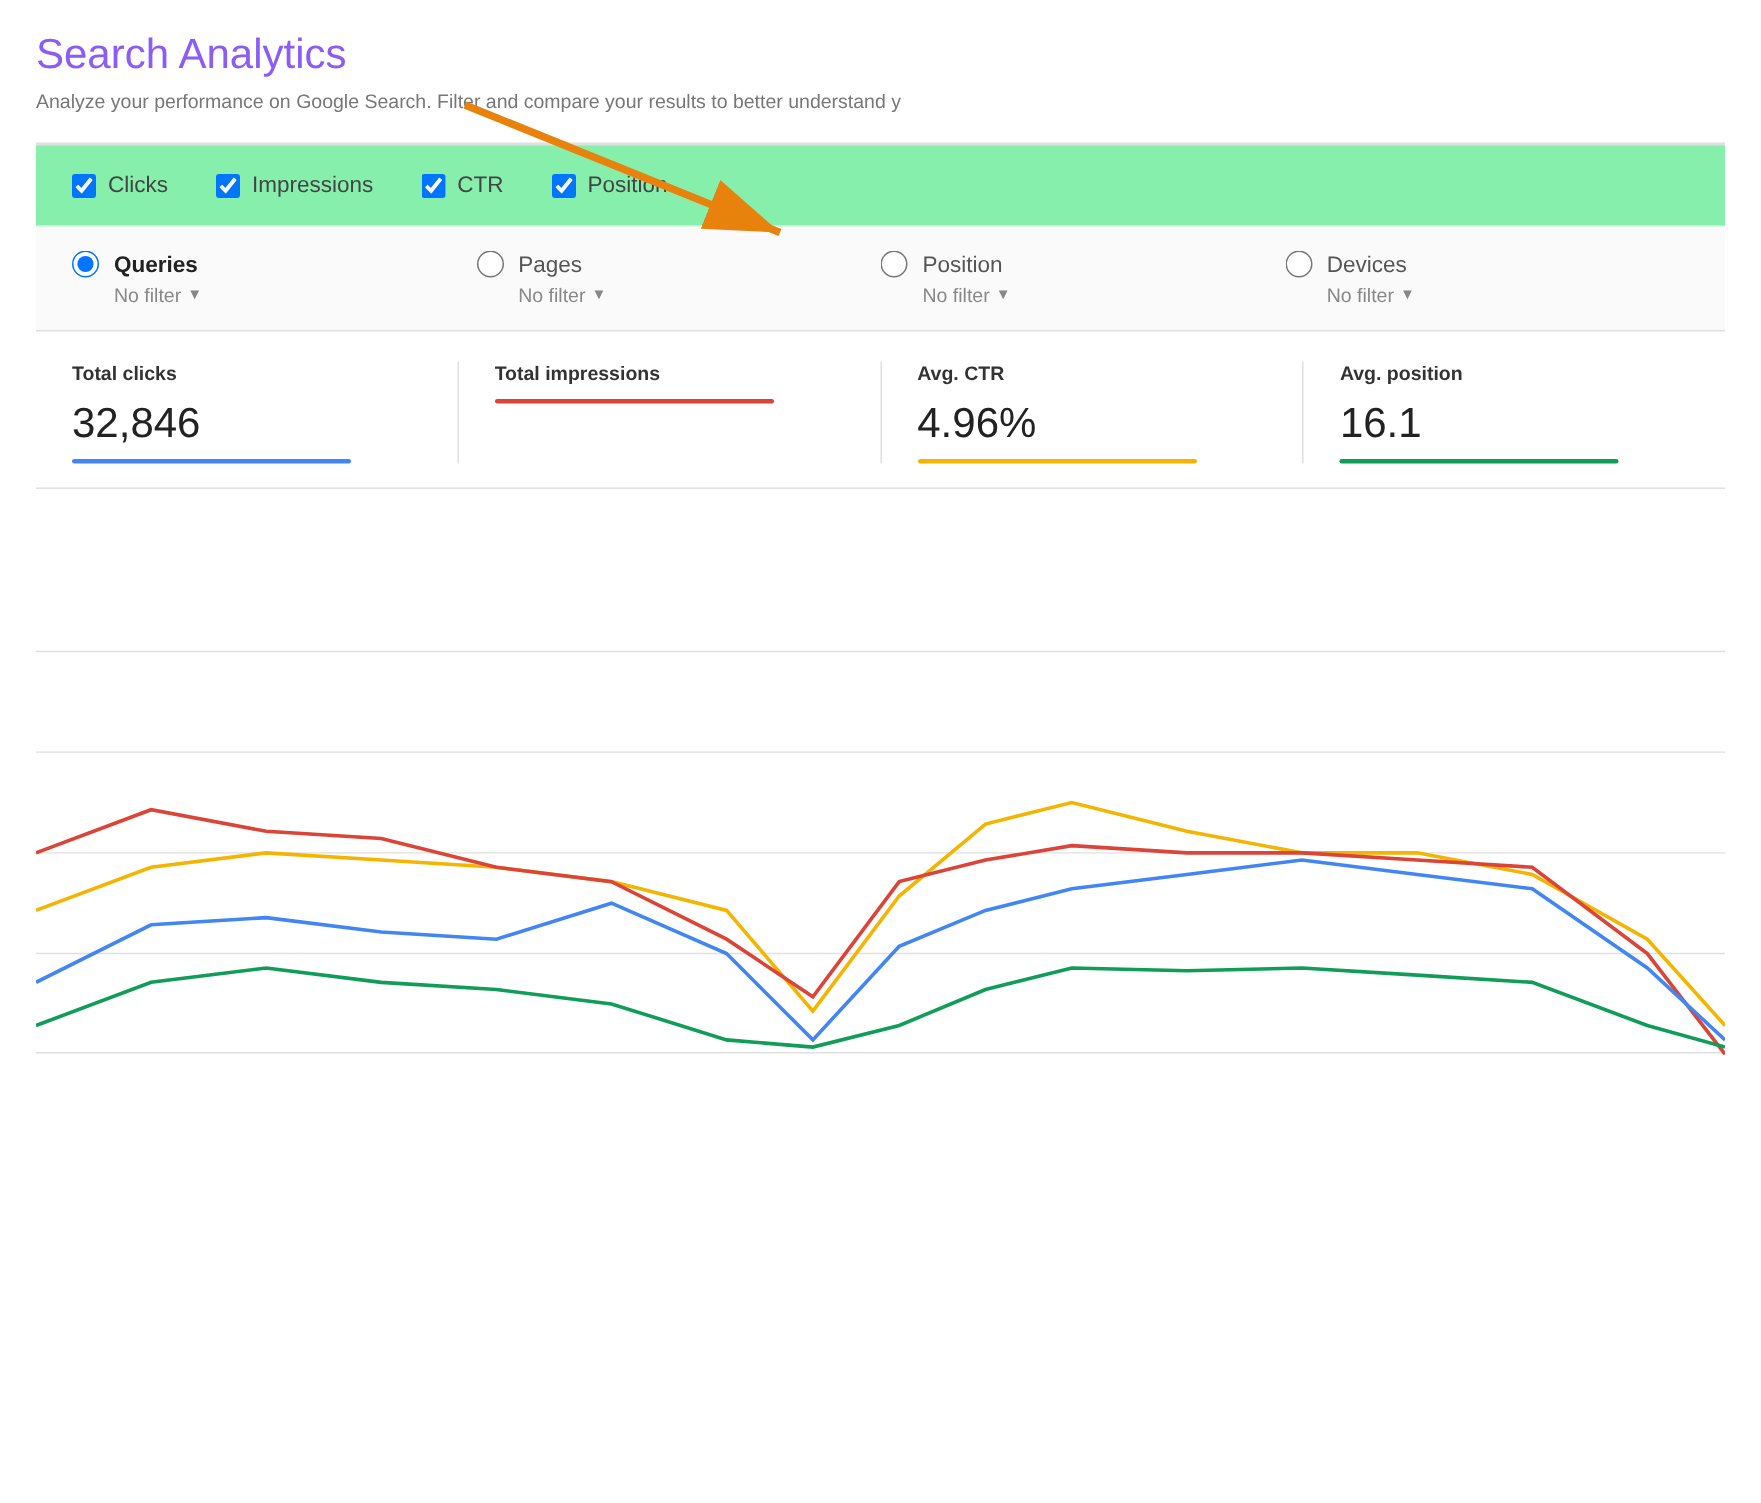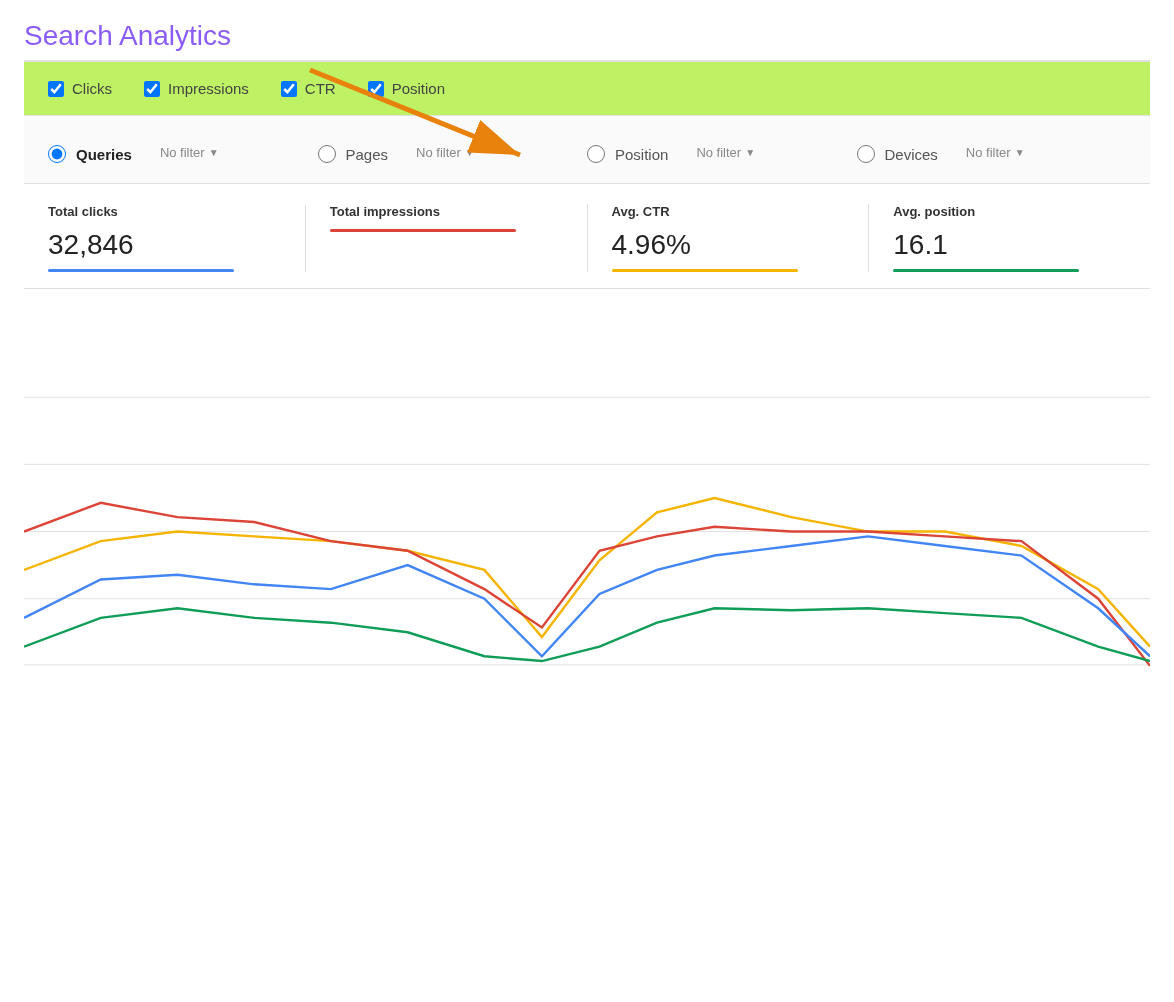--- a/index.html
+++ b/index.html
@@ -36,21 +36,21 @@
     }
 
     
     .checkbox-row {
       display: flex;
       align-items: center;
       gap: 32px;
       padding: 18px 24px;
       border-bottom: 1px solid #e0e0e0;
       border-top: 1px solid #e0e0e0;
-      background: #bef264;
+      background: #86efac;
     }
 
     .checkbox-item {
       display: flex;
       align-items: center;
       gap: 8px;
       font-size: 15px;
       color: #444;
       cursor: pointer;
     }
@@ -66,24 +66,23 @@
       display: flex;
       align-items: flex-start;
       padding: 16px 24px;
       border-bottom: 1px solid #e0e0e0;
       background: #fafafa;
       gap: 0;
     }
 
     .radio-group {
       display: flex;
-      flex-direction: row;
+      flex-direction: column;
       align-items: flex-start;
       flex: 1;
-      margin-top: 13px;
     }
 
     .radio-label-row {
       display: flex;
       align-items: center;
       gap: 10px;
       margin-bottom: 4px;
     }
 
     .radio-label-row input[type="radio"] {
@@ -201,20 +200,21 @@
         <marker id="arrowhead" markerWidth="10" markerHeight="7" refX="10" refY="3.5" orient="auto">
           <polygon points="0 0, 10 3.5, 0 7" fill="#e8820c"></polygon>
         </marker>
       </defs>
       <line x1="10" y1="10" x2="220" y2="95" stroke="#e8820c" stroke-width="5" marker-end="url(#arrowhead)"></line>
     </svg>
   </div>
 
   <div class="page-container">
     <h1 class="page-title">Search Analytics</h1>
+    <p class="page-subtitle">Analyze your performance on Google Search. Filter and compare your results to better understand y</p>
 
     <hr class="divider">
 
     <div class="checkbox-row">
       <label class="checkbox-item">
         <input type="checkbox" checked="" style="">
         <span>Clicks</span>
       </label>
       <label class="checkbox-item">
         <input type="checkbox" checked="" style="">

